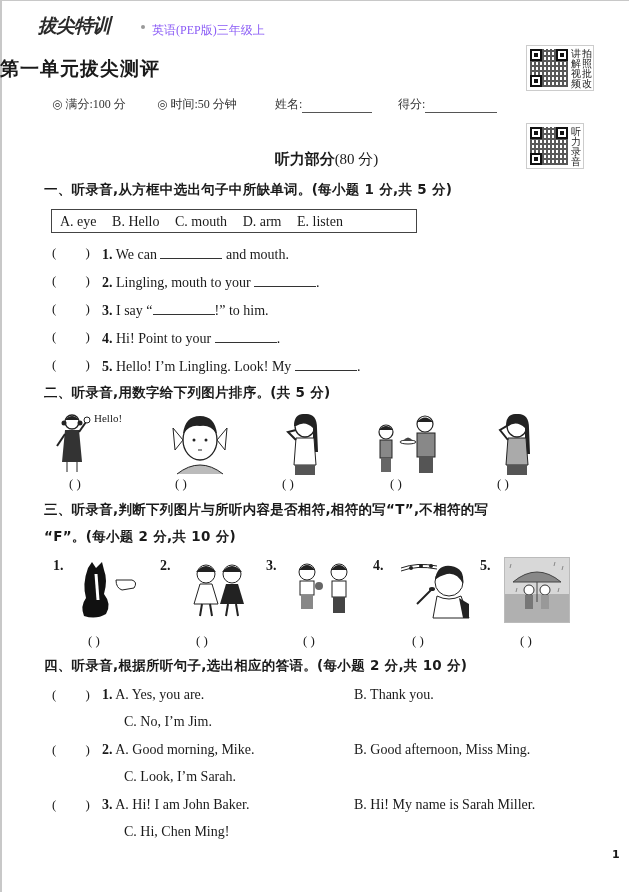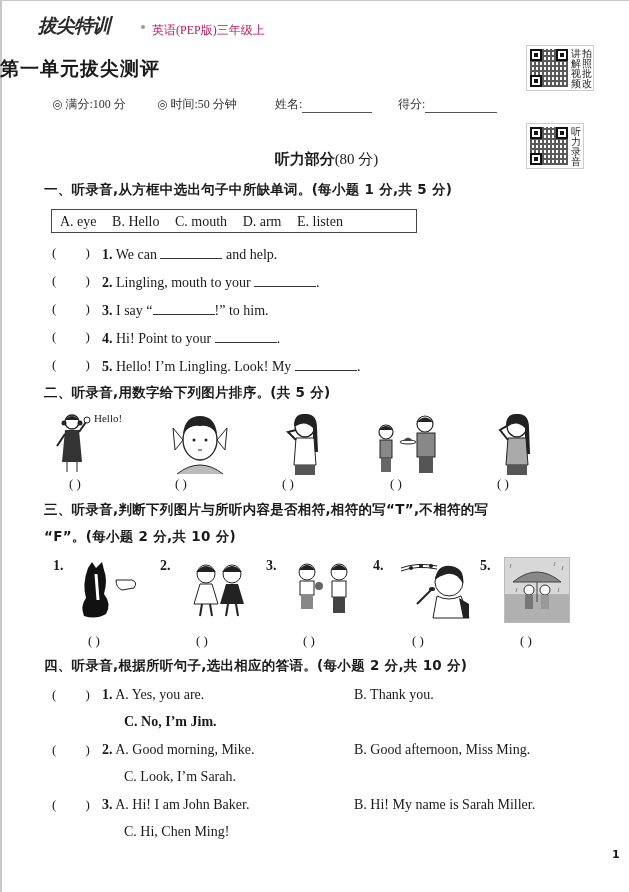--- a/index.html
+++ b/index.html
@@ -7,21 +7,21 @@
     width:629px; height:892px; position:relative; overflow:hidden;
     background:#ffffff;
     font-family:"Liberation Serif","DejaVu Serif", serif;
     color:#1a1a1a;
   }
   .left-bar { position:absolute; left:0; top:0; width:2px; height:892px; background:#c8c8c8; }
   .top-bar { position:absolute; left:0; top:0; width:629px; height:1px; background:#c8c8c8; }
 
   .brand { position:absolute; left:38px; top:13px; font-family:"DejaVu Sans", sans-serif; font-weight:bold; font-size:19px; letter-spacing:-1px; color:#2a2a2a; font-style:italic; }
   .brand-dot { position:absolute; left:141px; top:25px; width:4px; height:4px; border-radius:50%; background:#999; }
-  .subject { position:absolute; left:152px; top:22px; font-size:12px; color:#be185d; }
+  .subject { position:absolute; left:152px; top:22px; font-size:12px; color:#8b5cf6; }
 
   .title { position:absolute; left:0; width:629px; top:56px; font-family:"DejaVu Serif", serif; font-weight:bold; font-size:19px; letter-spacing:1px; }
 
   .meta { position:absolute; top:96px; font-size:12px; color:#333; }
   .blank-line { display:inline-block; border-bottom:1px solid #555; vertical-align:bottom; height:12px; }
 
   .qr { position:absolute; background:#fff; border:1px solid #ccc; }
   .qr-code { position:absolute; left:3px; top:3px; width:38px; height:38px;
     background:
       repeating-linear-gradient(90deg,#222 0 2px,transparent 2px 4px),
@@ -98,21 +98,21 @@
   <span>D. arm</span>
   <span style="margin-right:0">E. listen</span>
 </div>
 
 <div>
   <div class="paren" style="left:52px; top:245px;">(&nbsp;&nbsp;&nbsp;&nbsp;&nbsp;&nbsp;&nbsp;&nbsp;&nbsp;)</div>
   <div class="row" style="left:102px; top:245px;">
     <span class="num">1.</span>
     <span>We can</span>
     <span class="blank"></span>
-    <span>and help.</span>
+    <span>and mouth.</span>
   </div>
 </div>
 <div>
   <div class="paren" style="left:52px; top:273px;">(&nbsp;&nbsp;&nbsp;&nbsp;&nbsp;&nbsp;&nbsp;&nbsp;&nbsp;)</div>
   <div class="row" style="left:102px; top:273px;">
     <span class="num">2.</span>
     <span>Lingling, mouth to your</span>
     <span class="blank"></span><span>.</span>
   </div>
 </div>
@@ -293,21 +293,21 @@
 <div class="ans-paren" style="left:303px; top:633px;">(        )</div>
 <div class="ans-paren" style="left:412px; top:633px;">(        )</div>
 <div class="ans-paren" style="left:520px; top:633px;">(        )</div>
 
 <div class="q-heading" style="top:657px;">四、听录音,根据所听句子,选出相应的答语。(每小题 2 分,共 10 分)</div>
 
 <div>
   <div class="paren" style="left:52px; top:687px;">(&nbsp;&nbsp;&nbsp;&nbsp;&nbsp;&nbsp;&nbsp;&nbsp;&nbsp;)</div>
   <div class="row" style="left:102px; top:687px;"><span class="num">1.</span> <span>A.  Yes, you are.</span></div>
   <div class="row" style="left:354px; top:687px;">B.  Thank you.</div>
-  <div class="row" style="left:124px; top:714px;font-weight:bold;">C.  No, I’m Jim.</div>
+  <div class="row" style="left:124px; top:714px;">C.  No, I’m Jim.</div>
 </div>
 <div>
   <div class="paren" style="left:52px; top:742px;">(&nbsp;&nbsp;&nbsp;&nbsp;&nbsp;&nbsp;&nbsp;&nbsp;&nbsp;)</div>
   <div class="row" style="left:102px; top:742px;"><span class="num">2.</span> <span>A.  Good morning, Mike.</span></div>
   <div class="row" style="left:354px; top:742px;">B.  Good afternoon, Miss Ming.</div>
   <div class="row" style="left:124px; top:769px;">C.  Look, I’m Sarah.</div>
 </div>
 <div>
   <div class="paren" style="left:52px; top:797px;">(&nbsp;&nbsp;&nbsp;&nbsp;&nbsp;&nbsp;&nbsp;&nbsp;&nbsp;)</div>
   <div class="row" style="left:102px; top:797px;"><span class="num">3.</span> <span>A.  Hi! I am John Baker.</span></div>

